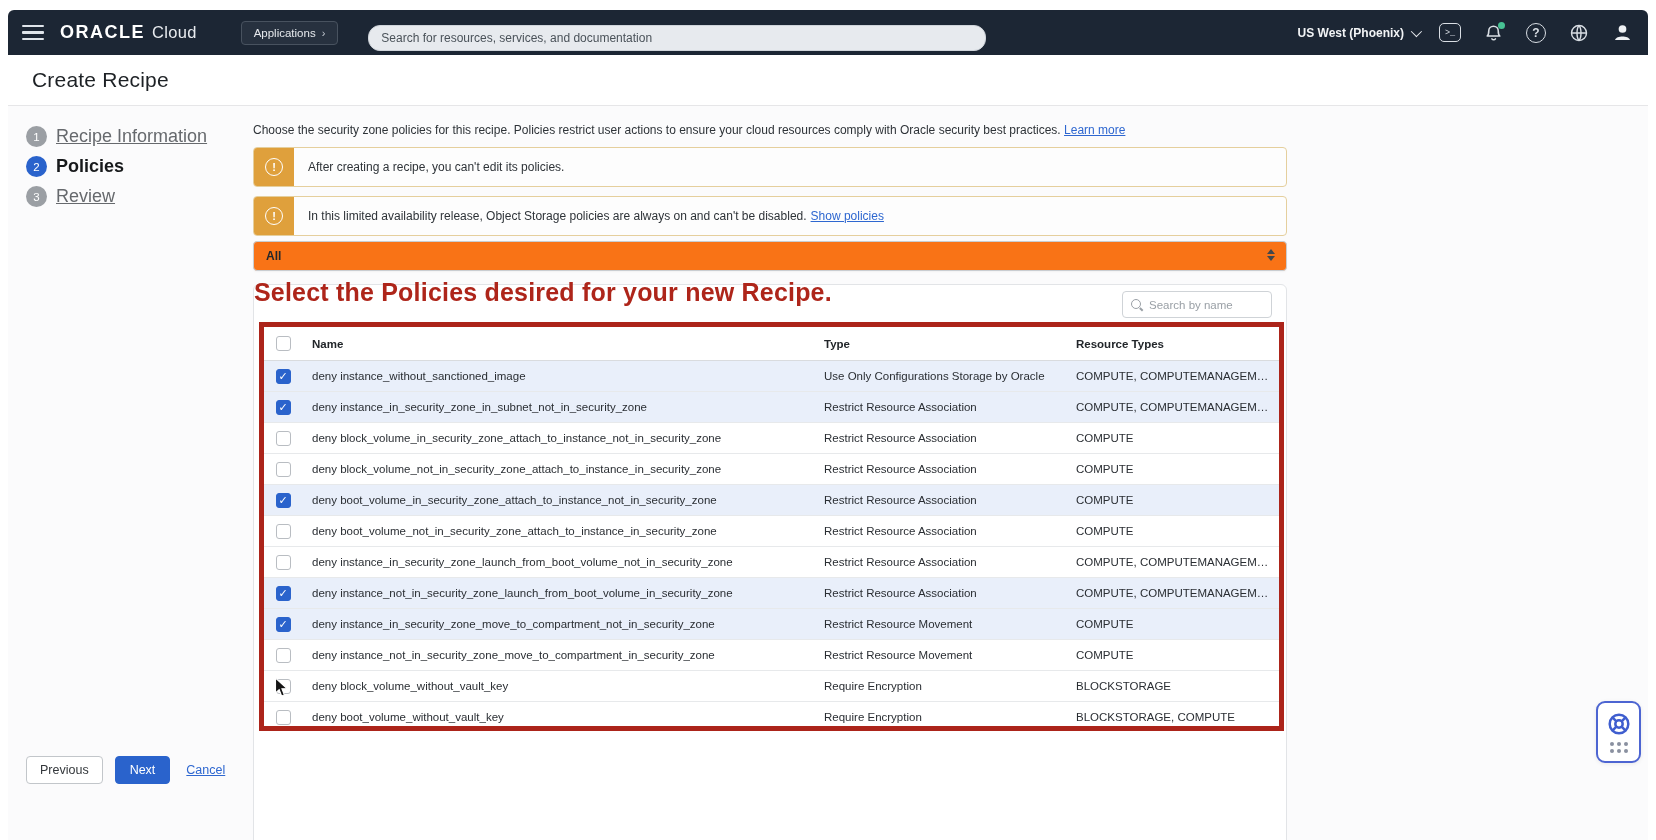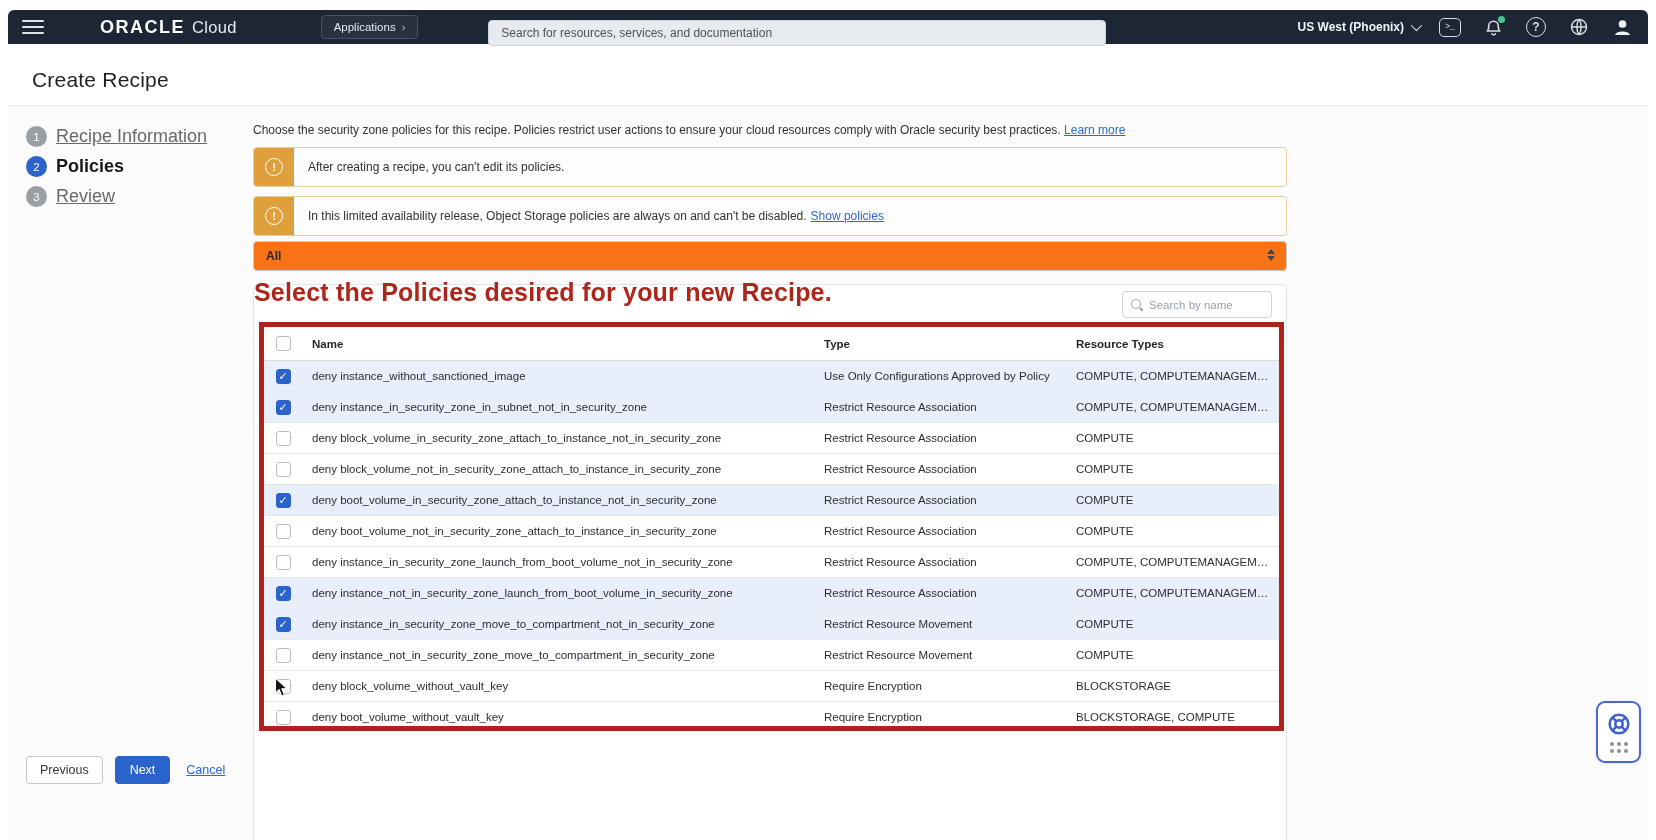--- a/index.html
+++ b/index.html
@@ -1,28 +1,28 @@
 <!DOCTYPE html>
 <html><head>
 <meta charset="utf-8">
 <style>
   * { margin:0; padding:0; box-sizing:border-box; }
   html,body { width:1656px; height:840px; background:#ffffff; font-family:"Liberation Sans","DejaVu Sans",sans-serif; overflow:hidden; }
   .stage { position:relative; width:1656px; height:840px; background:#ffffff; }
 
   
-  .topbar { position:absolute; left:8px; right:8px; top:10px; height:34px; background:#1c2634; border-radius:6px 6px 0 0; display:flex; align-items:center; padding:8px 14px;gap:40px; }
+  .topbar { position:absolute; left:8px; right:8px; top:10px; height:45px; background:#1c2634; border-radius:6px 6px 0 0; display:flex; align-items:center; padding:8px 14px; }
   .hamburger { width:22px; height:15px; display:flex; flex-direction:column; justify-content:space-between; cursor:pointer; margin-right:16px; }
   .hamburger span { display:block; height:2.4px; background:#dfe4ea; border-radius:1px; }
   .brand { display:flex; align-items:baseline; gap:7px; color:#fff; margin-right:44px; white-space:nowrap; }
   .brand .b1 { font-weight:bold; font-size:18px; letter-spacing:1.5px; }
   .brand .b2 { font-weight:300; font-size:16.5px; color:#e8ebef; letter-spacing:.3px; }
   .apps-pill { display:flex; align-items:center; gap:6px; background:#27313f; border:1px solid #48525f; color:#e6e9ed; border-radius:4px; font-size:11.5px; padding:5px 12px; cursor:pointer; white-space:nowrap; }
   .apps-pill .chev { font-size:11px; color:#c3c9d1; }
-  .topsearch { margin-left:30px; width:618px; height:26px; background:#e7eaee; border:1px solid #cfd4da; border-radius:4px; font-size:12px; color:#3c4248; padding:0 12px; outline:none;margin-top:11px; }
+  .topsearch { margin-left:30px; width:618px; height:26px; background:#e7eaee; border:1px solid #cfd4da; border-radius:12px; font-size:12px; color:#3c4248; padding:0 12px; outline:none;margin-top:11px; }
   .topsearch::placeholder { color:#4a5259; }
   .top-right { margin-left:auto; display:flex; align-items:center; gap:19px; }
   .region { display:flex; align-items:center; gap:7px; color:#f2f4f6; font-size:12px; font-weight:bold; cursor:pointer; white-space:nowrap; }
   .chev-down { width:8px; height:8px; border-right:1.8px solid #e8ebef; border-bottom:1.8px solid #e8ebef; transform:rotate(45deg) translateY(-2px); }
   .ticon { position:relative; width:24px; height:24px; display:flex; align-items:center; justify-content:center; cursor:pointer; }
   .term-box { width:22px; height:19px; border:1.6px solid #d9dee4; border-radius:5px; color:#d9dee4; font-family:"Liberation Mono","DejaVu Sans Mono",monospace; font-size:8.5px; display:flex; align-items:center; justify-content:center; letter-spacing:0; }
   .dot-green { position:absolute; top:1px; right:0px; width:7px; height:7px; border-radius:50%; background:#47c294; }
   .q-circle { width:20px; height:20px; border:1.7px solid #d9dee4; border-radius:50%; color:#d9dee4; font-size:12px; font-weight:bold; display:flex; align-items:center; justify-content:center; }
 
   
@@ -210,21 +210,21 @@
           <div class="cell name">Name</div>
           <div class="cell type">Type</div>
           <div class="cell res">Resource Types</div>
         </div>
         <div>
             <div class="trow sel">
               <div class="cell cb">
                 <span class="checkbox checked">✓</span>
               </div>
               <div class="cell name">deny instance_without_sanctioned_image</div>
-              <div class="cell type">Use Only Configurations Approved by Policy</div>
+              <div class="cell type">Use Only Configurations Storage by Oracle</div>
               <div class="cell res">COMPUTE, COMPUTEMANAGEMENT</div>
             </div>
             <div class="trow sel">
               <div class="cell cb">
                 <span class="checkbox checked">✓</span>
               </div>
               <div class="cell name">deny instance_in_security_zone_in_subnet_not_in_security_zone</div>
               <div class="cell type">Restrict Resource Association</div>
               <div class="cell res">COMPUTE, COMPUTEMANAGEMENT</div>
             </div>

